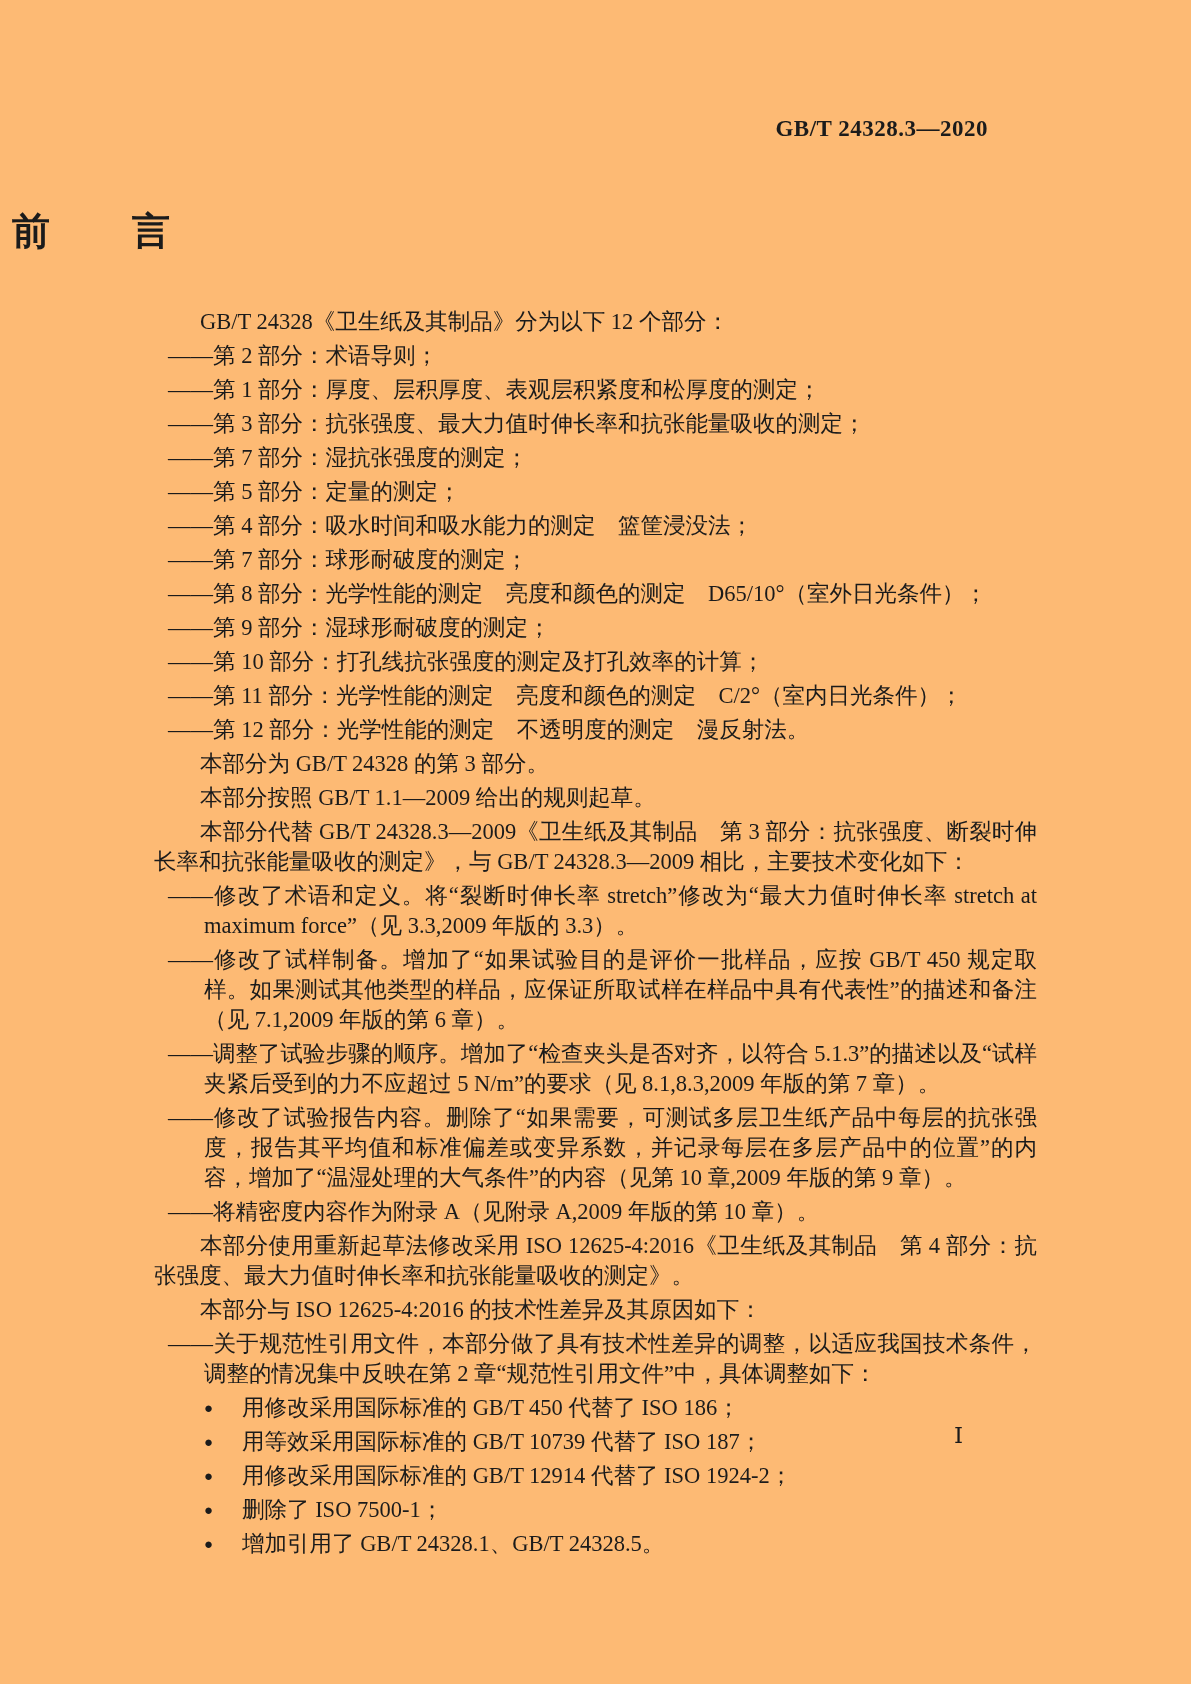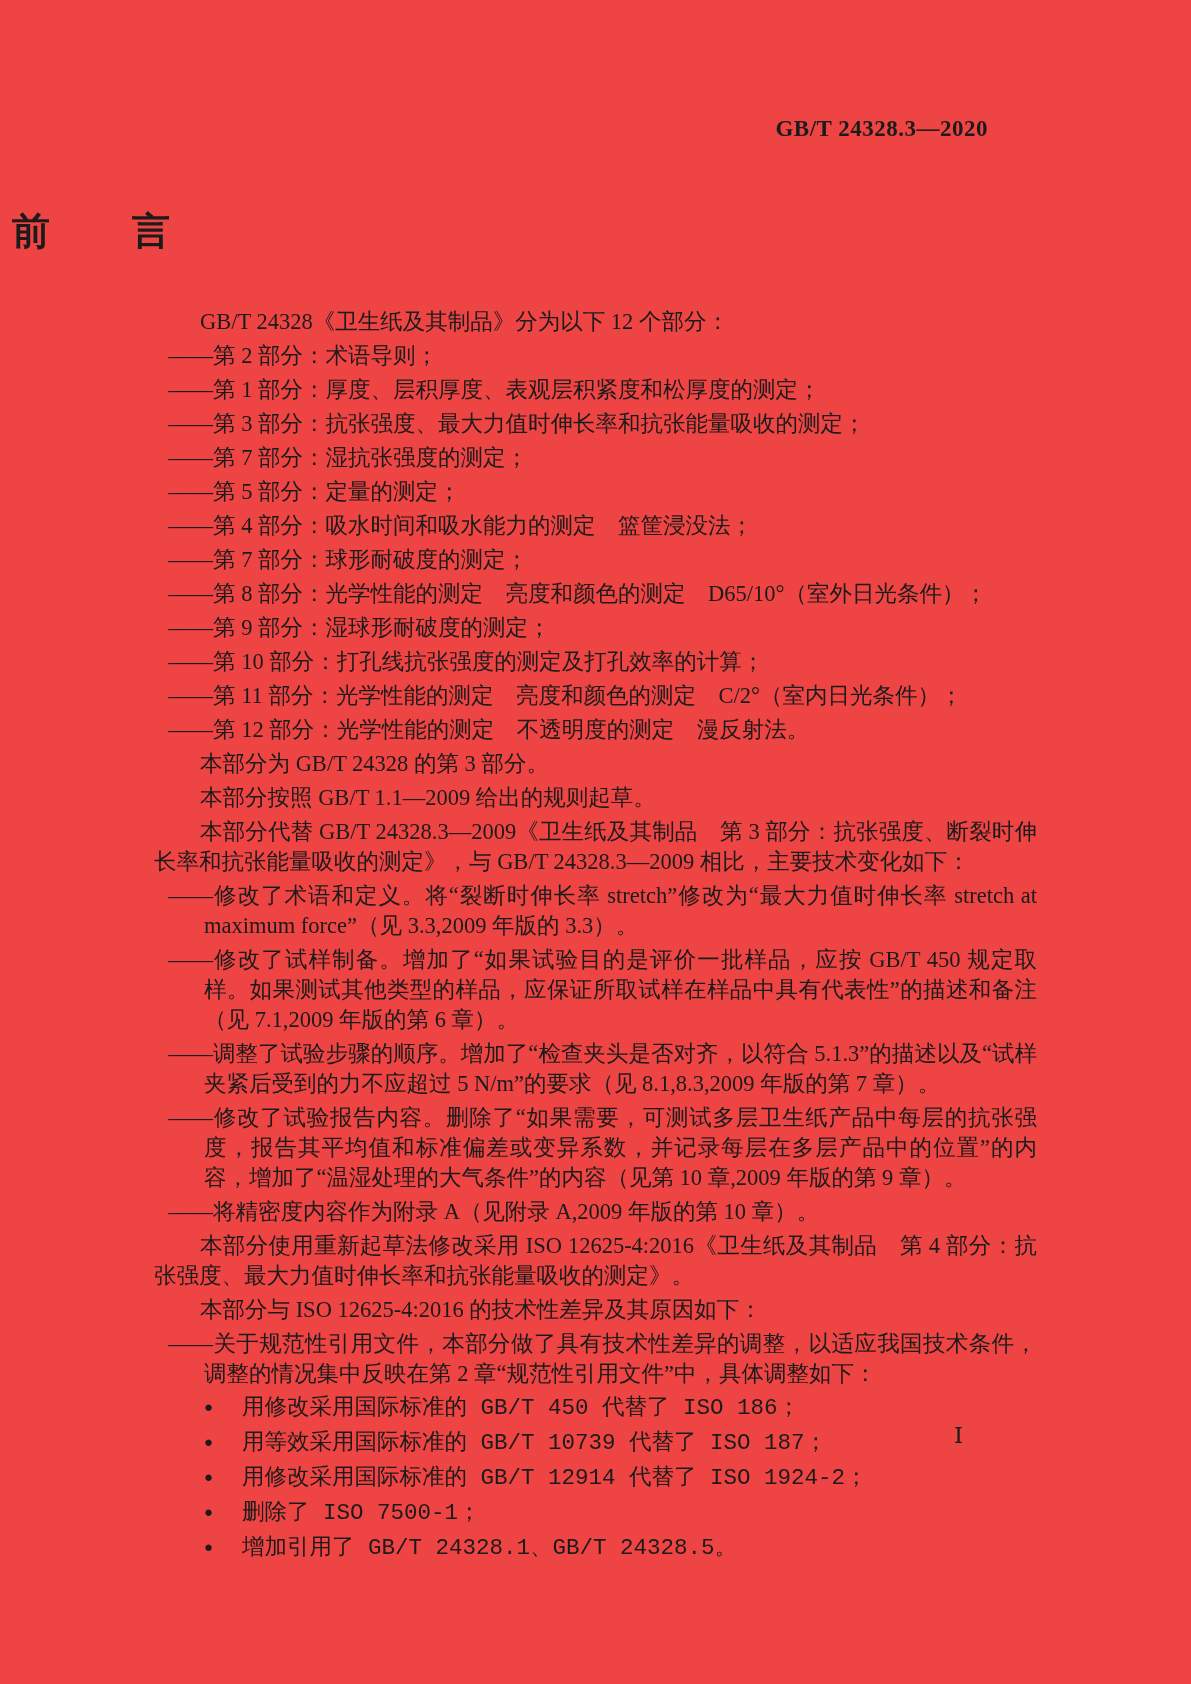--- a/index.html
+++ b/index.html
@@ -5,21 +5,21 @@
     html, body {
       margin: 0;
       padding: 0;
       background: #ffffff;
     }
     .page {
       position: relative;
       width: 1191px;
       height: 1684px;
       margin: 0 auto;
-      background: #ef4444;
+      background: #fdba74;
       color: #1b1b1b;
       font-family: "Liberation Serif", "DejaVu Serif", serif;
       overflow: hidden;
     }
     .doc-number {
       position: absolute;
       top: 116px;
       right: 203px;
       font-size: 23px;
       font-weight: bold;
@@ -53,21 +53,20 @@
     .item.para {
       text-indent: 46px;
     }
     .item.dash {
       padding-left: 50px;
       text-indent: -36px;
     }
     .item.bullet {
       padding-left: 88px;
       text-indent: -38px;
-      font-family: Liberation Mono, monospace;
     }
     .bullet .marker {
       display: inline-block;
       width: 38px;
       font-size: 15px;
       vertical-align: 2px;
       text-indent: 0;
     }
     .page-number {
       position: absolute;

